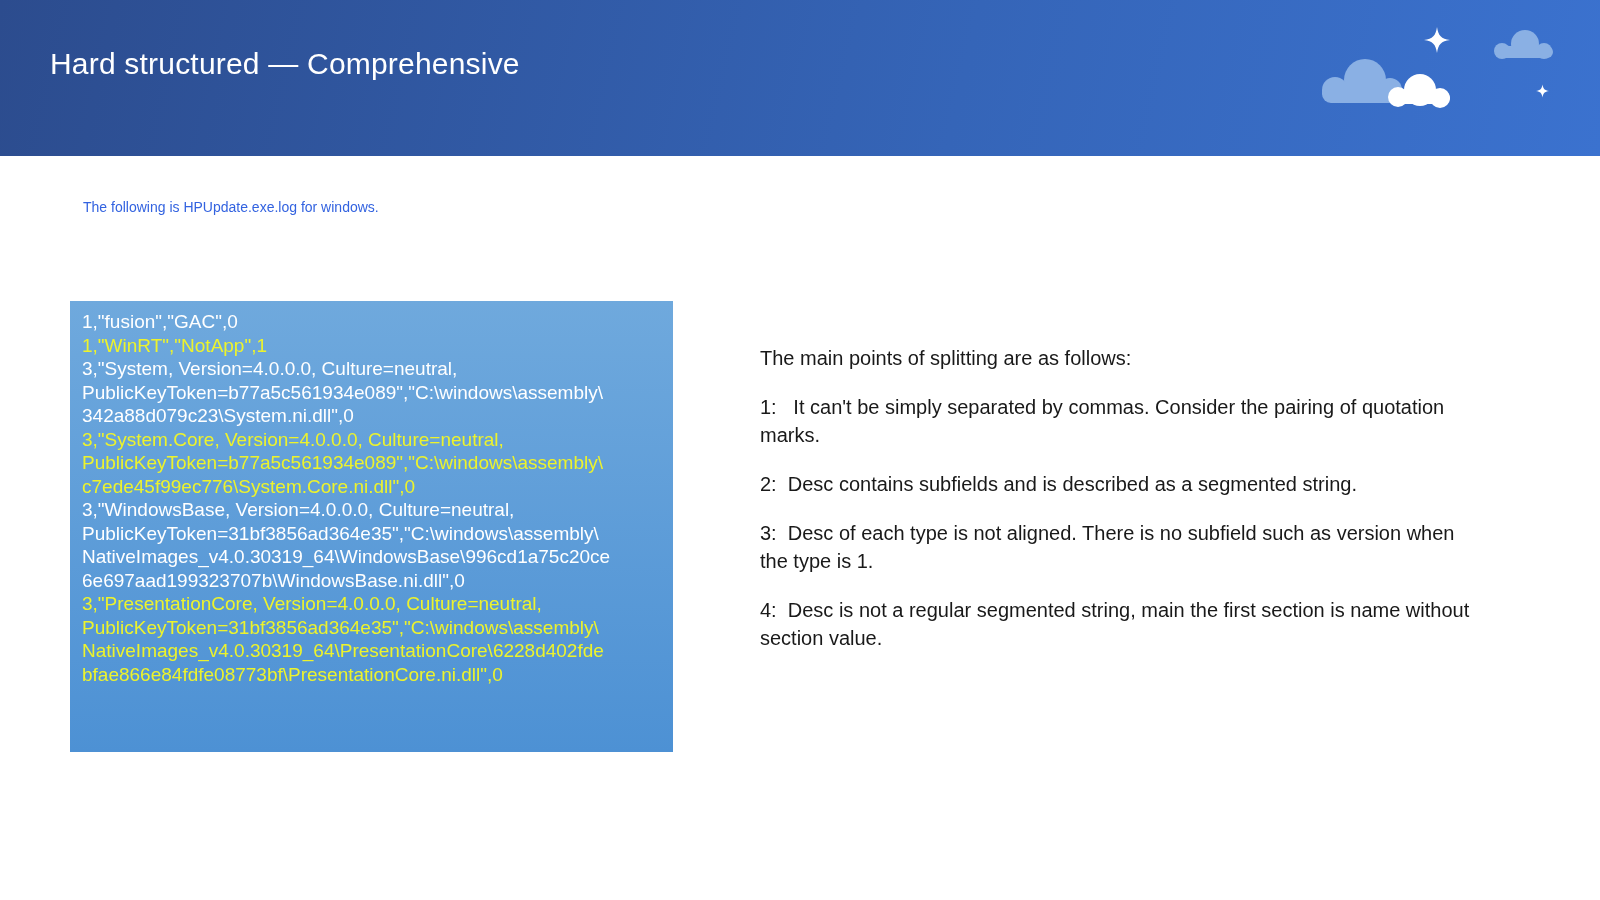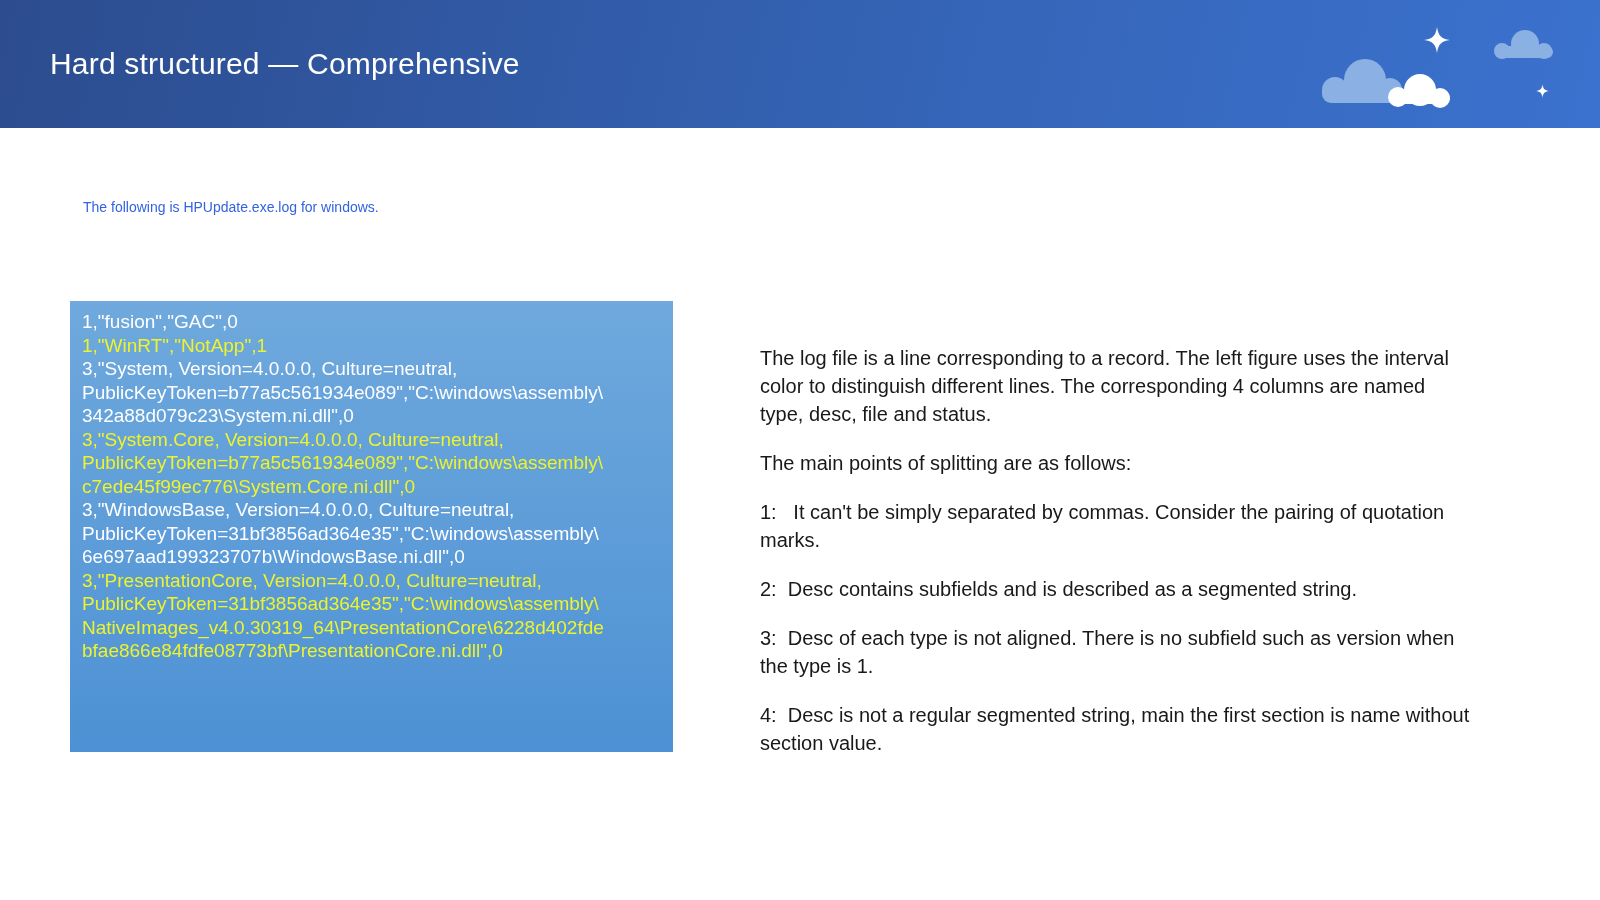--- a/index.html
+++ b/index.html
@@ -6,21 +6,21 @@
   html, body { background: #ffffff; }
   body {
     width: 1600px; height: 900px;
     position: relative; overflow: hidden;
     font-family: "Liberation Sans", sans-serif;
     color: #191919;
   }
 
   
   .header {
-    position: absolute; left: 0; top: 0; width: 1600px; height: 128px;
+    position: absolute; left: 0; top: 0; width: 1600px; height: 156px;
     background: linear-gradient(103deg,
       var(--header-gradient-left) 0%,
       var(--header-gradient-mid) 60%,
       var(--header-gradient-right) 100%);
   }
   .header h1 {
     position: absolute; left: 50px; top: 47px;
     font-size: 30px; font-weight: 400; color: #ffffff;
     letter-spacing: 0.2px; white-space: nowrap;
   }
@@ -106,29 +106,29 @@
   <div class="log-line white">1,"fusion","GAC",0</div>
       <div class="log-line yellow">1,"WinRT","NotApp",1</div>
       <div class="log-line white">3,"System, Version=4.0.0.0, Culture=neutral,</div>
       <div class="log-line white">PublicKeyToken=b77a5c561934e089","C:\windows\assembly\</div>
       <div class="log-line white">342a88d079c23\System.ni.dll",0</div>
       <div class="log-line yellow">3,"System.Core, Version=4.0.0.0, Culture=neutral,</div>
       <div class="log-line yellow">PublicKeyToken=b77a5c561934e089","C:\windows\assembly\</div>
       <div class="log-line yellow">c7ede45f99ec776\System.Core.ni.dll",0</div>
       <div class="log-line white">3,"WindowsBase, Version=4.0.0.0, Culture=neutral,</div>
       <div class="log-line white">PublicKeyToken=31bf3856ad364e35","C:\windows\assembly\</div>
+      <div class="log-line white">NativeImages_v4.0.30319_64\WindowsBase\996cd1a75c20ce</div>
       <div class="log-line white">6e697aad199323707b\WindowsBase.ni.dll",0</div>
       <div class="log-line yellow">3,"PresentationCore, Version=4.0.0.0, Culture=neutral,</div>
       <div class="log-line yellow">PublicKeyToken=31bf3856ad364e35","C:\windows\assembly\</div>
       <div class="log-line yellow">NativeImages_v4.0.30319_64\PresentationCore\6228d402fde</div>
       <div class="log-line yellow">bfae866e84fdfe08773bf\PresentationCore.ni.dll",0</div>
     </div>
 
   <section class="explanation">
 
-  <p class="para">The log file is a line corresponding to a record. The left figure uses the interval color to distinguish different lines. The corresponding 4 columns are named type, desc, file and status.</p>
       <p class="para">The main points of splitting are as follows:</p>
       <p class="para">1:   It can't be simply separated by commas. Consider the pairing of quotation marks.</p>
       <p class="para">2:  Desc contains subfields and is described as a segmented string.</p>
       <p class="para">3:  Desc of each type is not aligned. There is no subfield such as version when the type is 1.</p>
       <p class="para">4:  Desc is not a regular segmented string, main the first section is name without section value.</p>
     </section>
 </main>
 
 </body></html>

